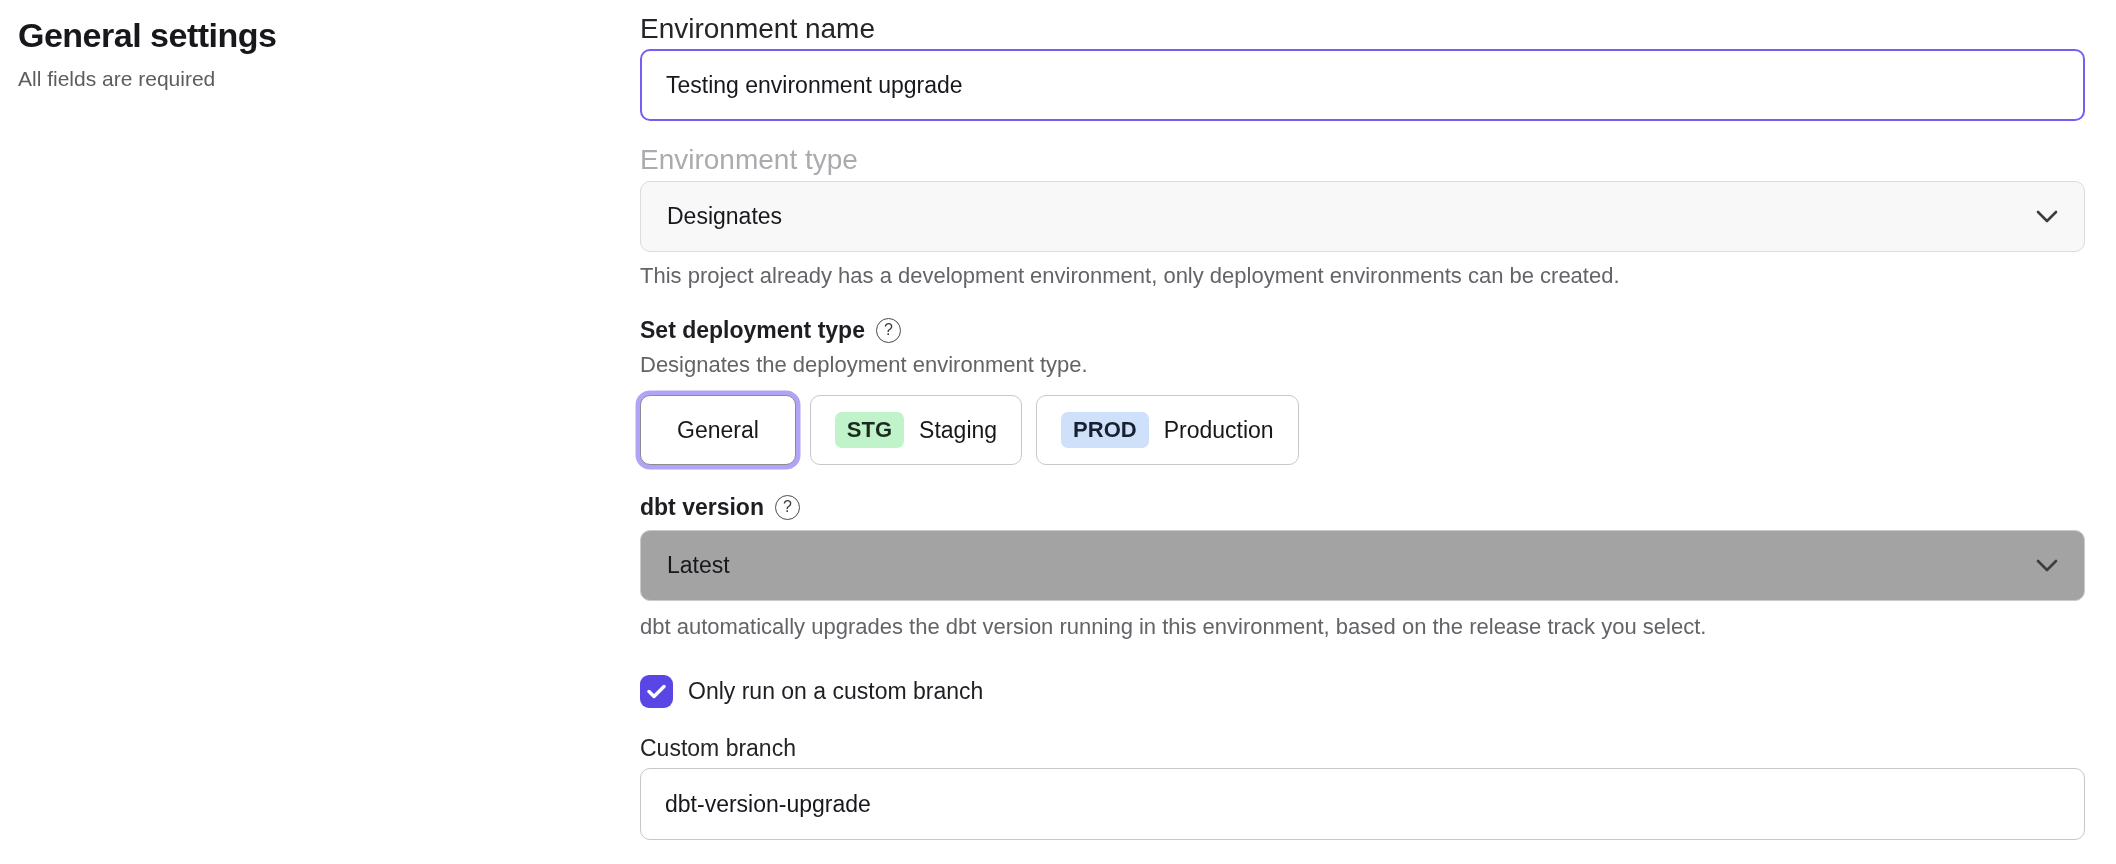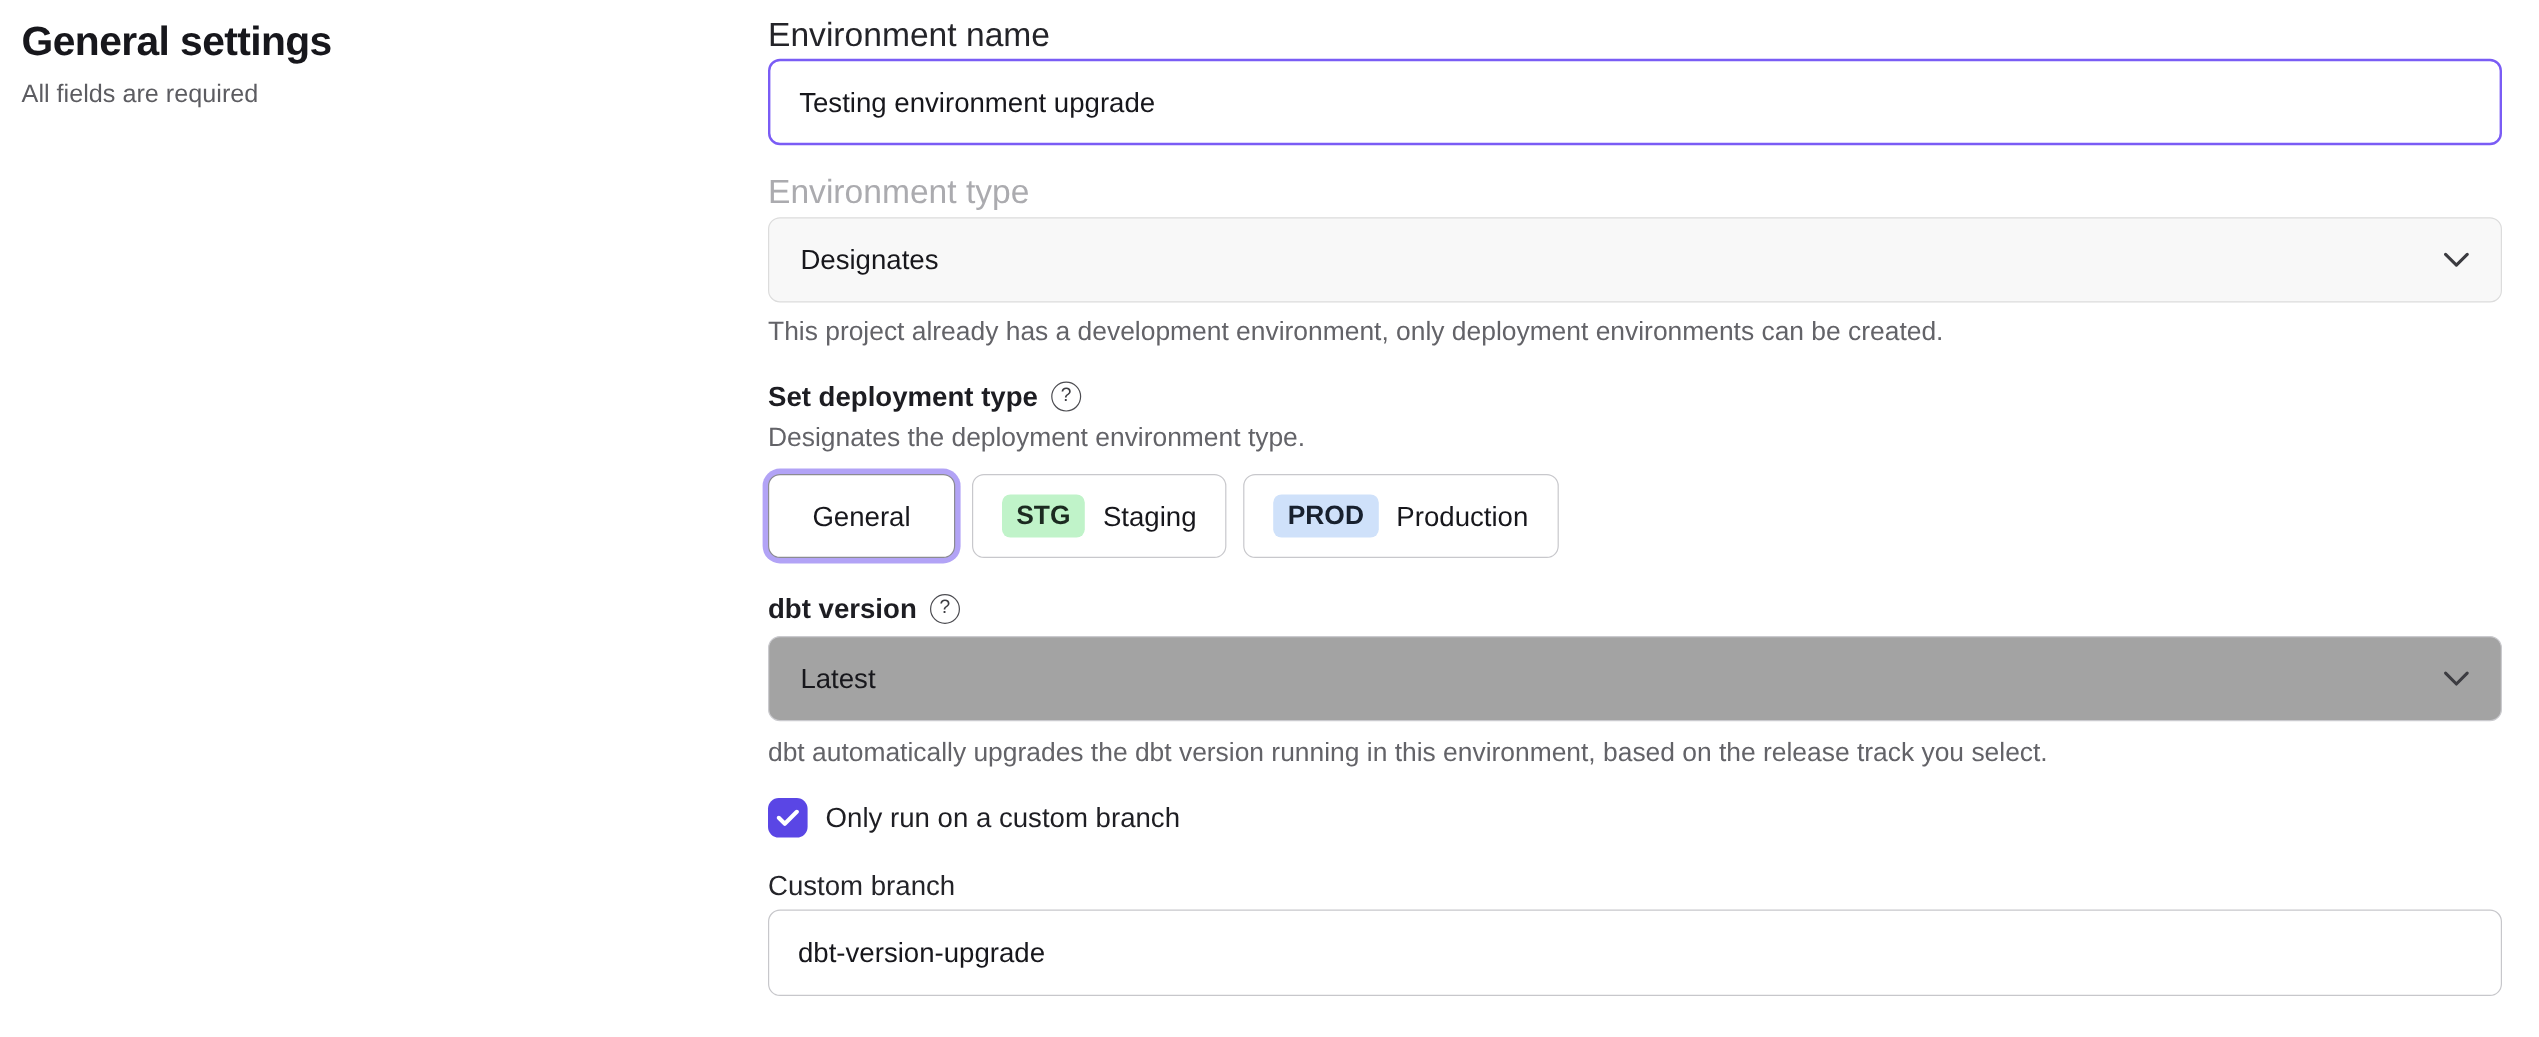--- a/index.html
+++ b/index.html
@@ -102,21 +102,21 @@
   .mt-input1  { margin-top: 7px; }
   .mt-label2  { margin-top: 26px; }
   .mt-select2 { margin-top: 8px; }
   .mt-help2   { margin-top: 11px; }
   .mt-label3  { margin-top: 28px; }
   .mt-sub3    { margin-top: 9px; }
   .mt-btns    { margin-top: 17px; }
   .mt-label4  { margin-top: 29px; }
   .mt-select4 { margin-top: 10px; }
   .mt-help4   { margin-top: 13px; }
-  .mt-check   { margin-top: 25px; }
+  .mt-check   { margin-top: 35px; }
   .mt-label6  { margin-top: 27px; }
   .mt-input5  { margin-top: 7px; }
 </style>
 </head>
 <body>
 
 <div class="page">
 
   <div class="left-col">
     <div class="page-title">General settings</div>

